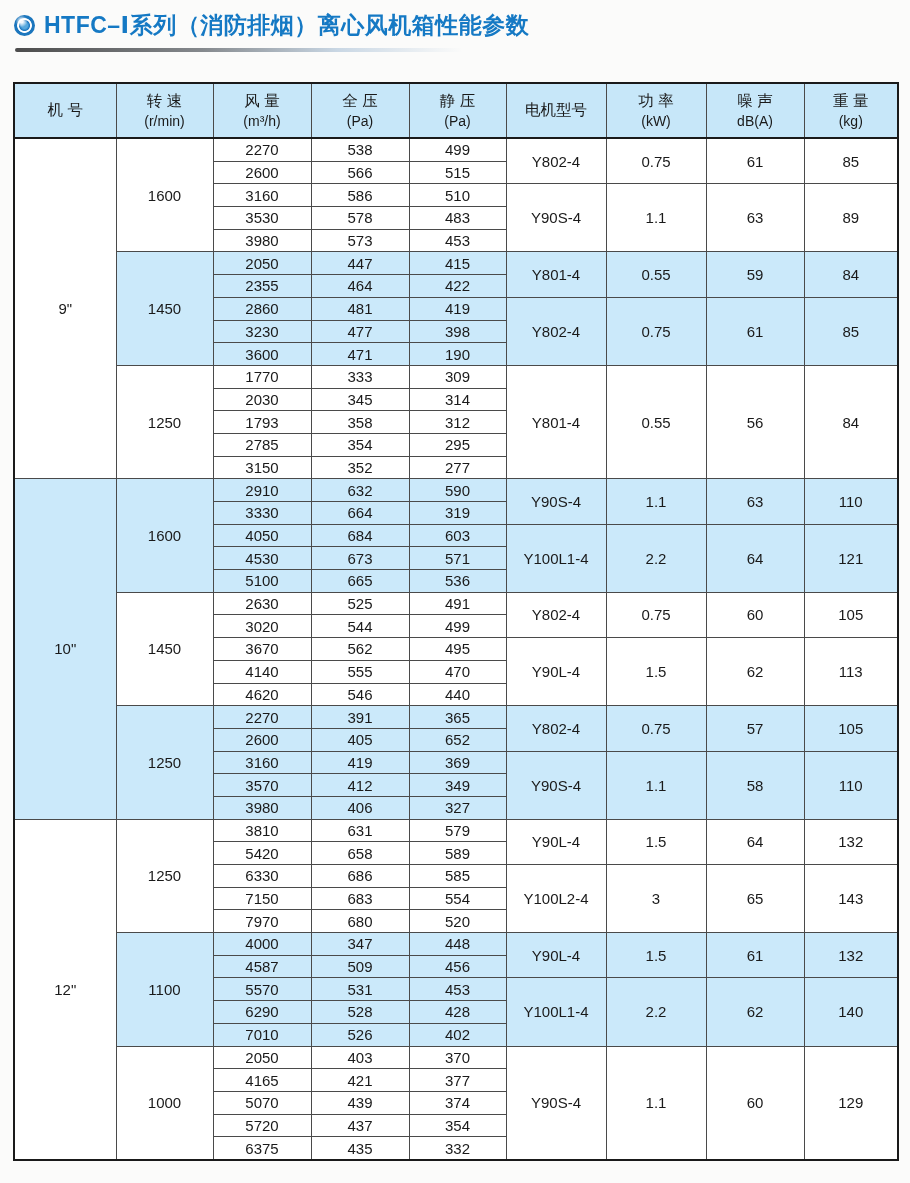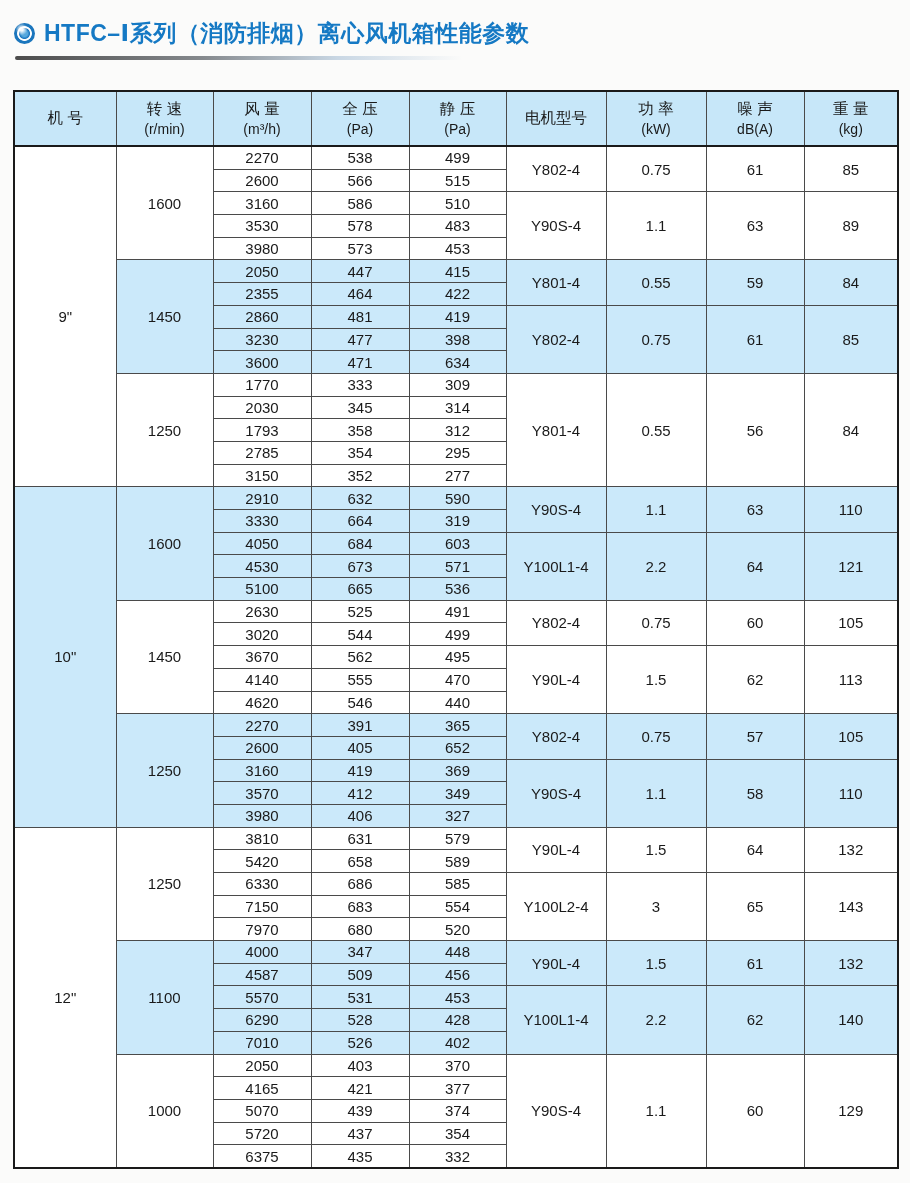--- a/index.html
+++ b/index.html
@@ -2,21 +2,21 @@
 <html lang="zh"><head>
 <meta charset="utf-8">
 <style>
   html,body{margin:0;padding:0;}
   body{
     width:910px;height:1183px;
     background:#fbfbfa;
     font-family:"Liberation Sans","DejaVu Sans",sans-serif;
     color:#1a1a1a;
   }
-  .page{padding:16px 13px 0 13px;}
+  .page{padding:8px 13px 0 13px;}
   .title-row{display:flex;align-items:center;gap:9px;margin:2px 0 7px 1px;}
   .bullet{
     width:21px;height:21px;border-radius:50%;flex:0 0 auto;
     background:
       radial-gradient(circle at 36% 30%, rgba(255,255,255,.95) 0 8%, rgba(255,255,255,0) 30%),
       radial-gradient(circle, #57a8dd 0 20%, #1c77c0 34%, #ffffff 40% 47%, #1b76bd 52% 100%);
   }
   .title{
     margin:0;font-size:23px;font-weight:bold;color:#1579c4;letter-spacing:.5px;
   }
@@ -166,21 +166,21 @@
           <td rowspan="3">85</td>
         </tr>
         <tr class="shaded">
           <td>3230</td>
           <td>477</td>
           <td>398</td>
         </tr>
         <tr class="shaded">
           <td>3600</td>
           <td>471</td>
-          <td>634</td>
+          <td>190</td>
         </tr>
         <tr>
           <td rowspan="5">1250</td>
           <td>1770</td>
           <td>333</td>
           <td>309</td>
           <td rowspan="5">Y801-4</td>
           <td rowspan="5">0.55</td>
           <td rowspan="5">56</td>
           <td rowspan="5">84</td>

